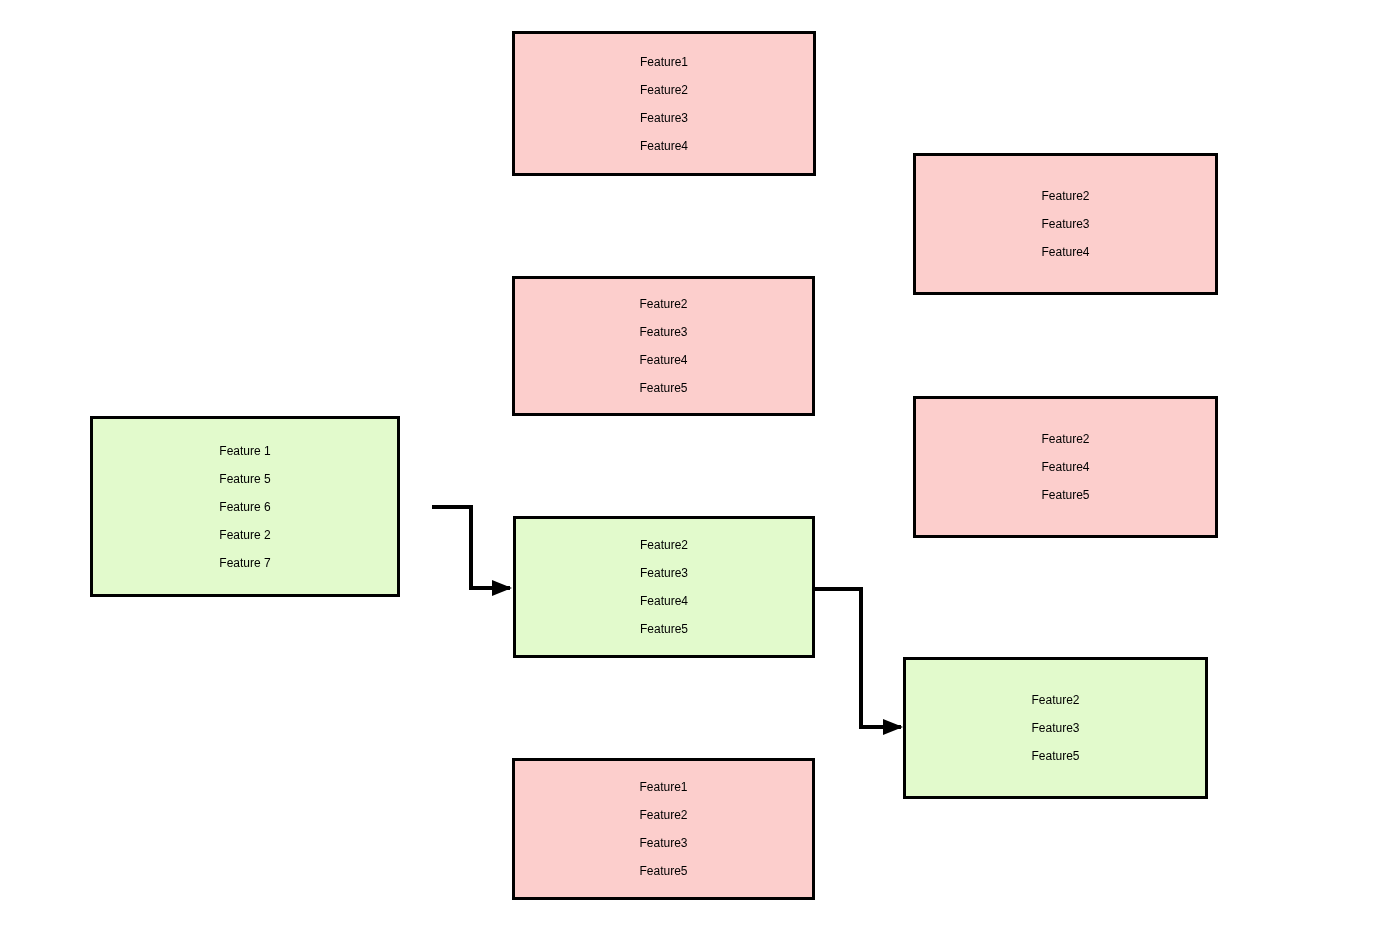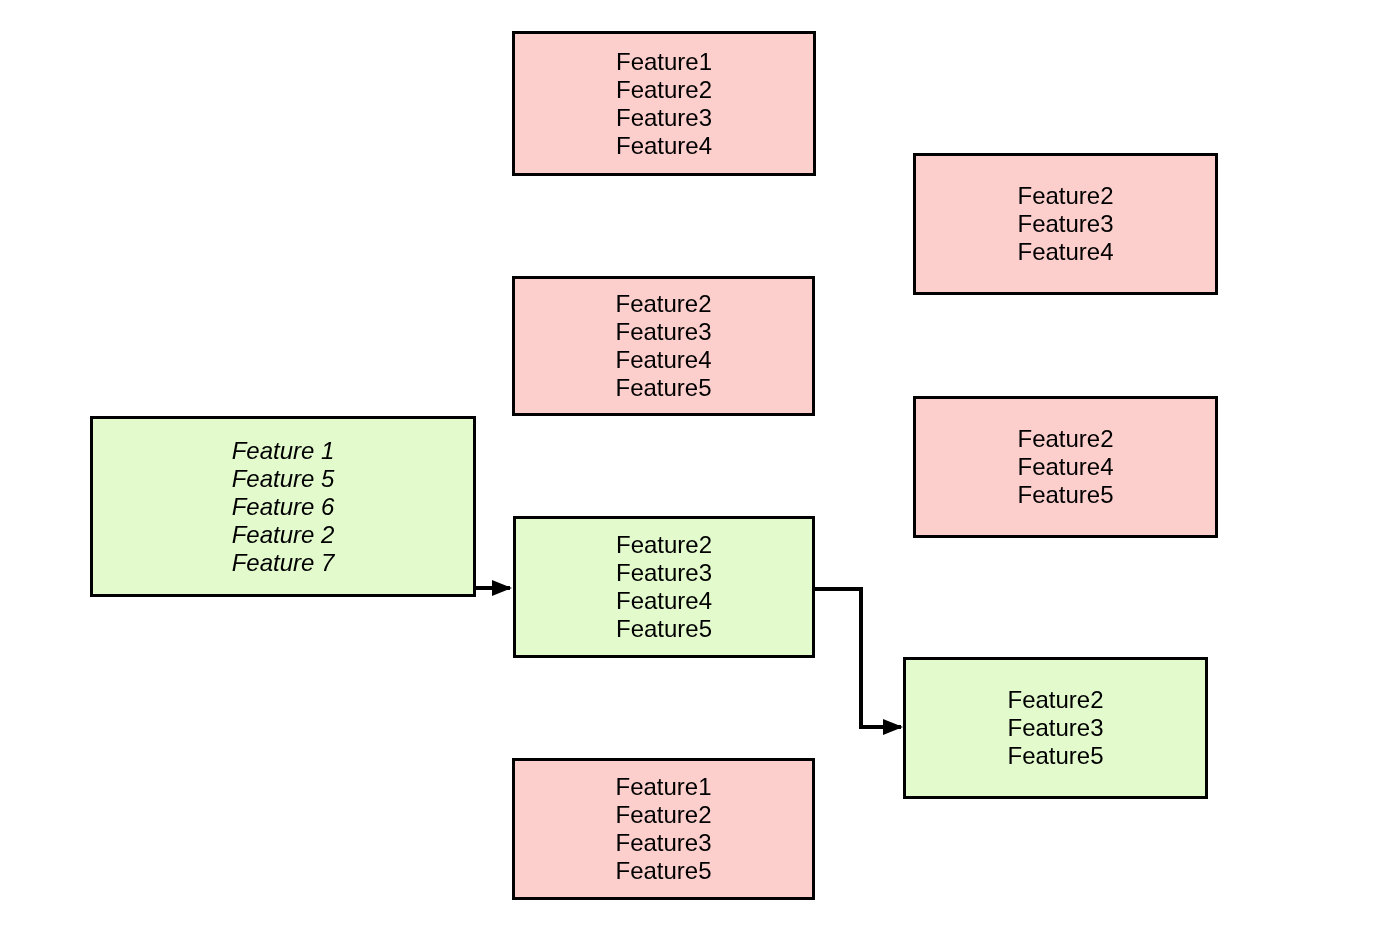--- a/index.html
+++ b/index.html
@@ -20,21 +20,21 @@
     box-sizing: border-box;
     border: 3px solid var(--border, #000000);
     display: flex;
     align-items: center;
     justify-content: center;
   }
   .node.pink  { background: var(--pink,  #FCCECC); }
   .node.green { background: var(--green, #E2FACC); }
   .node-lines {
     text-align: center;
-    font-size: 24px;
+    font-size: 12px;
     line-height: 28px;
     color: #000000;
   }
   .edges {
     position: absolute;
     left: 0;
     top: 0;
     pointer-events: none;
   }
   .edges polyline {
@@ -81,21 +81,21 @@
 
   <div class="node pink" style="left:512px; top:276px; width:303px; height:140px;">
     <div class="node-lines">
         <div>Feature2</div>
         <div>Feature3</div>
         <div>Feature4</div>
         <div>Feature5</div>
       </div>
   </div>
 
-  <div class="node green" style="left:90px; top:416px; width:386px; height:181px;font-style:italic;">
+  <div class="node green" style="left:90px; top:416px; width:310px; height:181px;">
     <div class="node-lines">
         <div>Feature 1</div>
         <div>Feature 5</div>
         <div>Feature 6</div>
         <div>Feature 2</div>
         <div>Feature 7</div>
       </div>
   </div>
 
   <div class="node green" style="left:513px; top:516px; width:302px; height:142px;">

